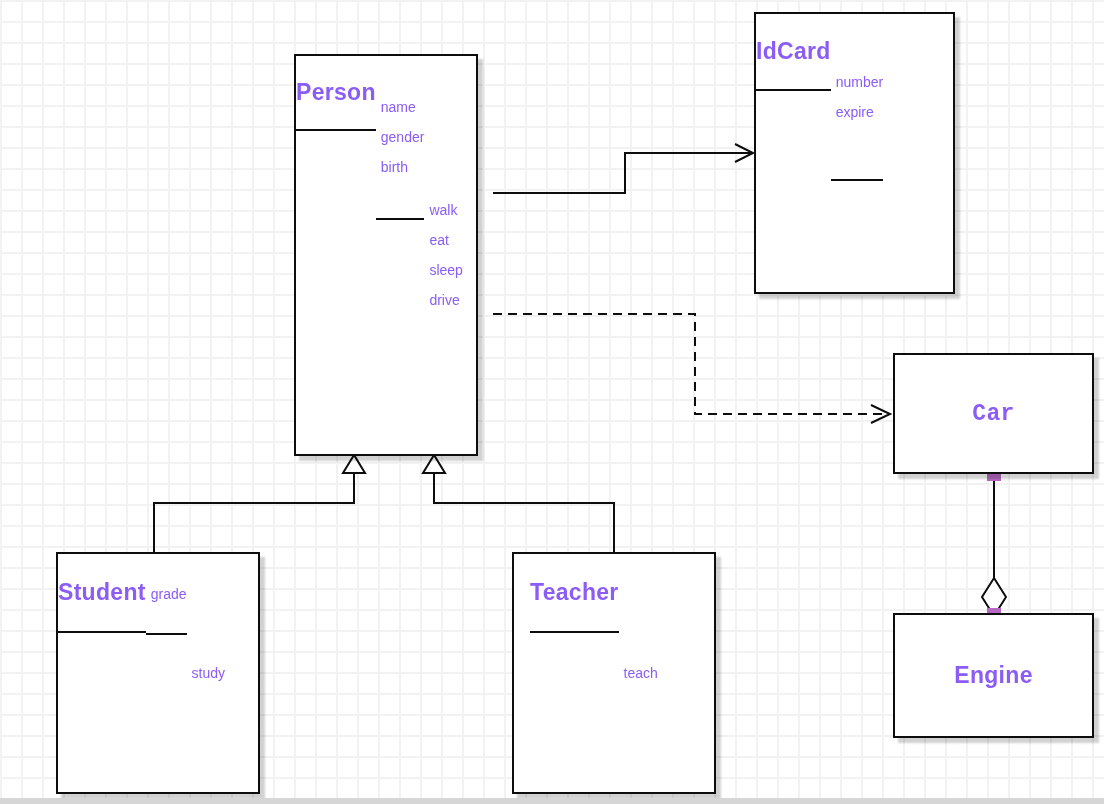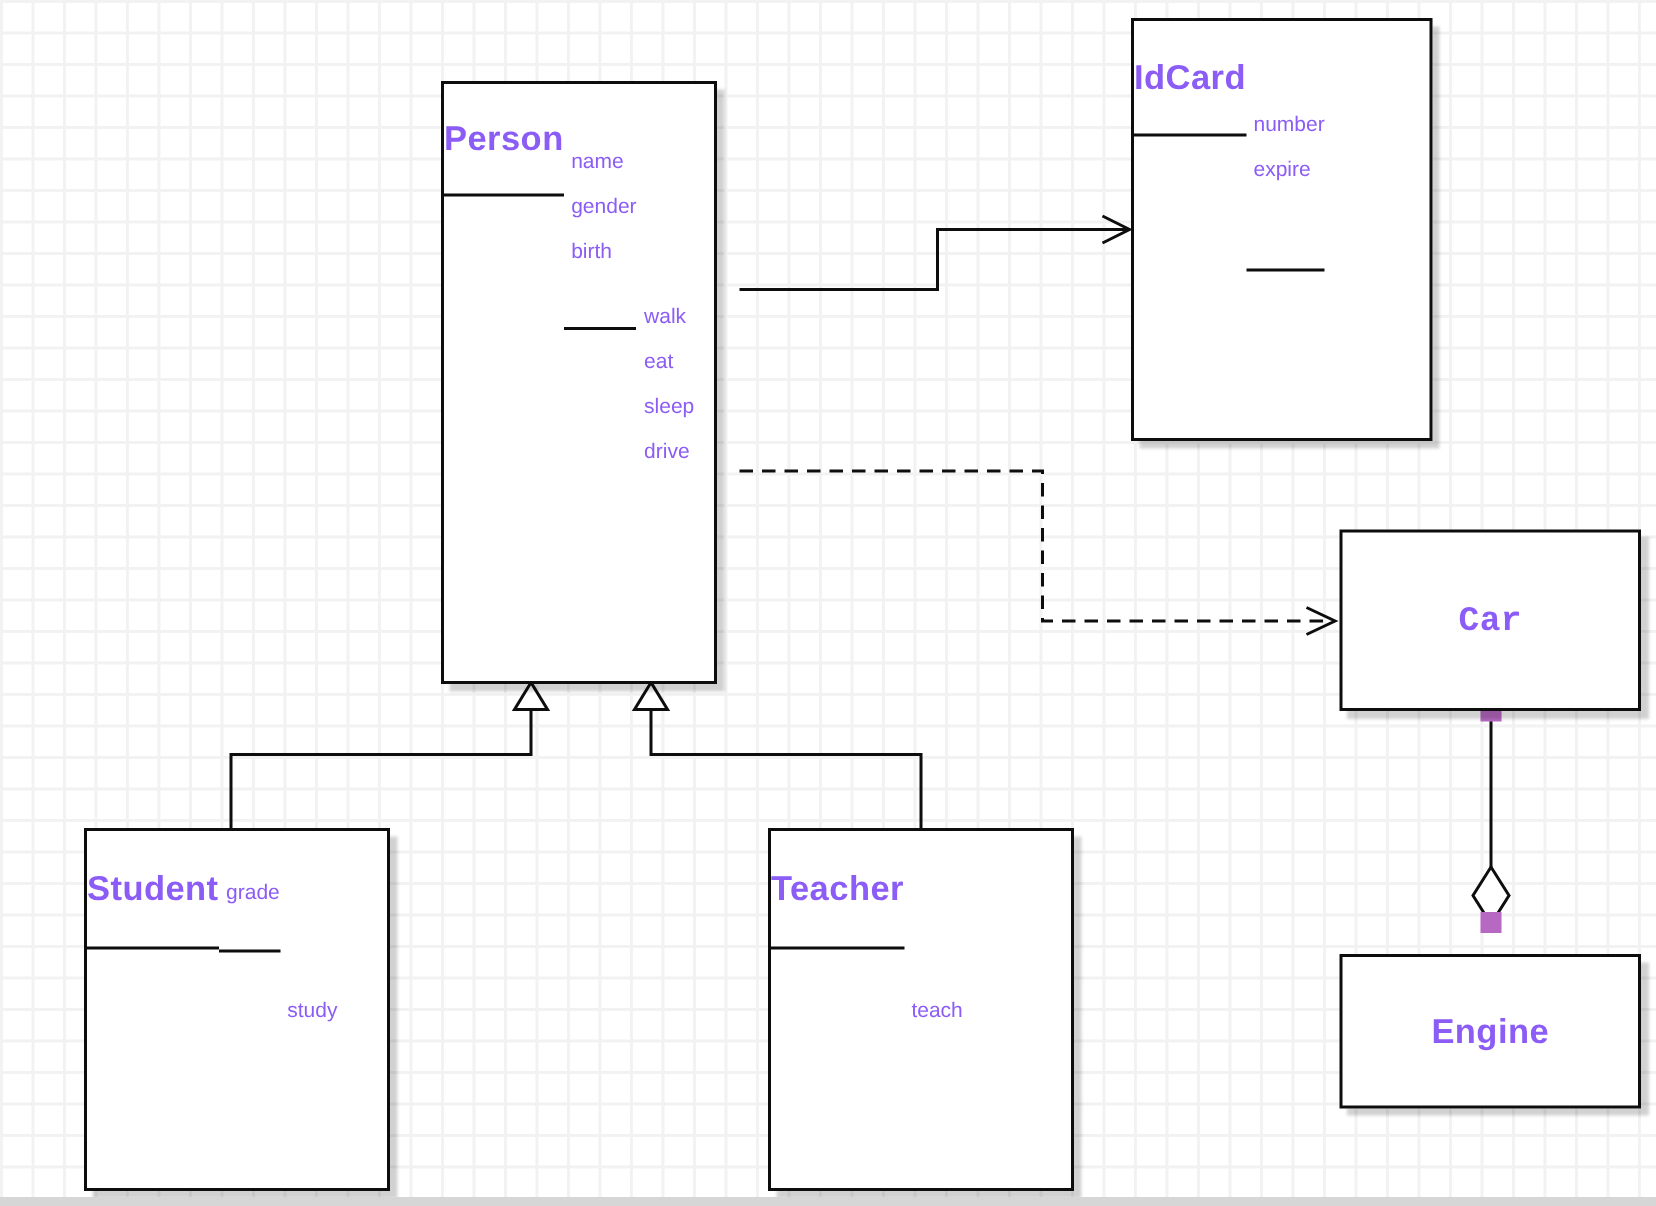--- a/index.html
+++ b/index.html
@@ -114,35 +114,35 @@
       <span>number</span>
       <span>expire</span>
     </div>
     <div class="uml-section fill"></div>
   </div>
 
   <div class="uml-class" style="left:893px; top:353px; width:201px; height:121px;font-family:Liberation Mono, monospace;">
     <div class="uml-title" style="flex:1 1 auto;">Car</div>
   </div>
 
-  <div class="uml-class" style="left:893px; top:636px; width:201px; height:103px;">
+  <div class="uml-class" style="left:893px; top:613px; width:201px; height:125px;">
     <div class="uml-title" style="flex:1 1 auto;">Engine</div>
   </div>
 
   <div class="uml-class" style="left:56px; top:552px; width:204px; height:242px;">
     <div class="uml-title divided" style="height:79px;">Student</div>
     <div class="uml-section divided" style="height:81px;">
       <span>grade</span>
     </div>
     <div class="uml-section fill">
       <span>study</span>
     </div>
   </div>
 
   <div class="uml-class" style="left:512px; top:552px; width:204px; height:242px;">
-    <div class="uml-title divided" style="height:79px;">Teacher</div>
+    <div class="uml-title divided" style="height:79px;margin-left:16px;">Teacher</div>
     <div class="uml-section fill">
       <span>teach</span>
     </div>
   </div>
 
   <div class="canvas-edge-bottom"></div>
 </div>
 
 </body></html>

